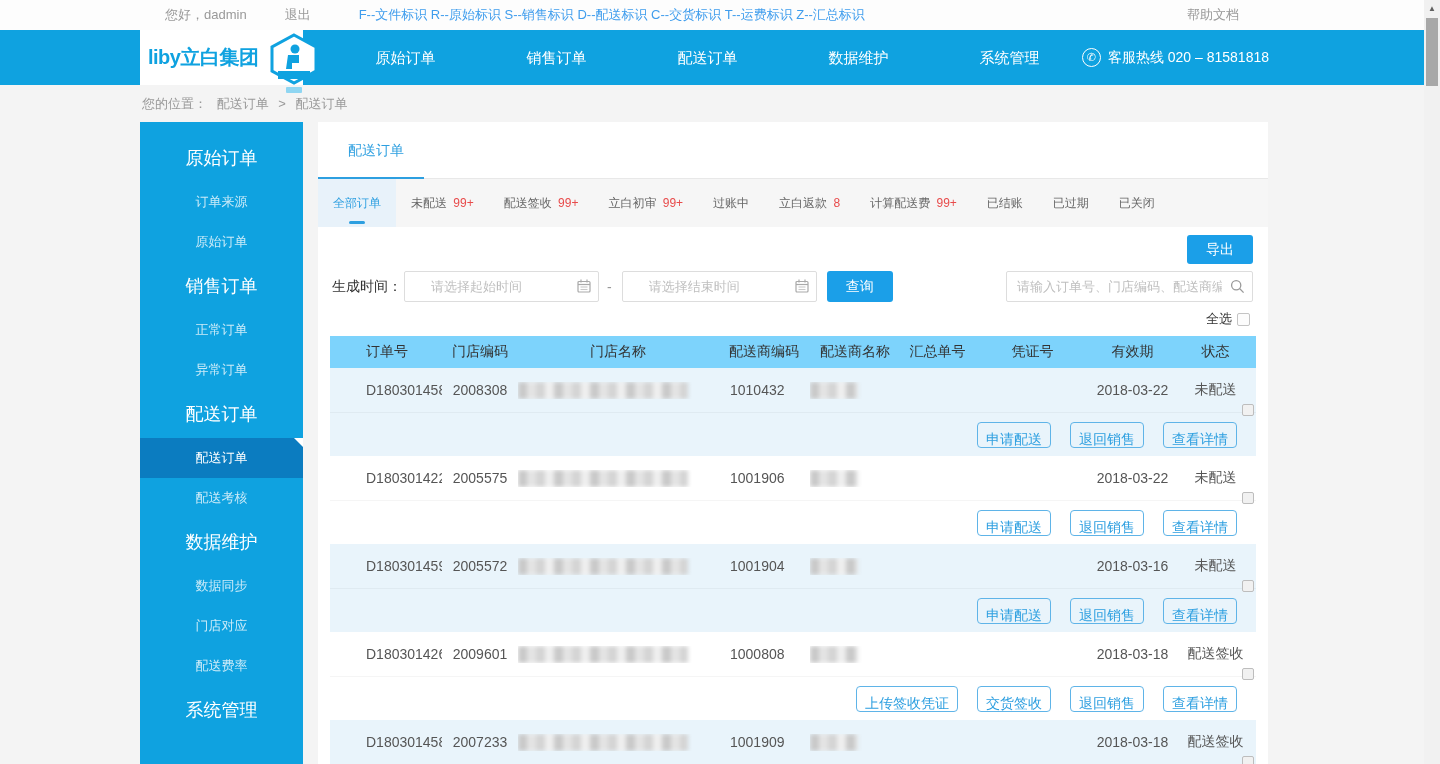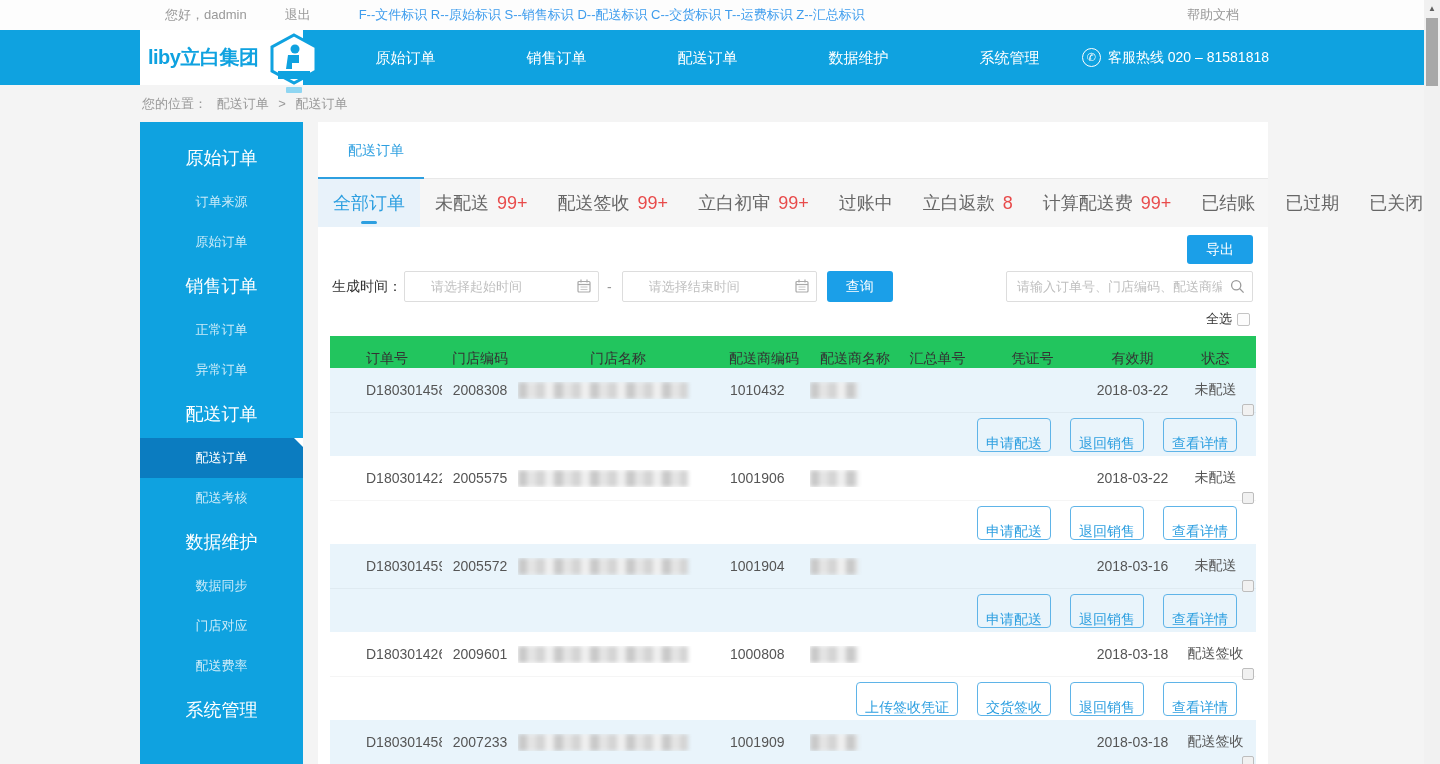--- a/index.html
+++ b/index.html
@@ -48,21 +48,21 @@
   .side-item.active::after{ content:""; position:absolute; top:0; right:0;
     border-top:9px solid #fff; border-left:9px solid transparent;}
 
   
   .card{ position:absolute; left:318px; top:122px; width:950px; height:642px; background:#fff; }
 
   .tabbar{ height:57px; border-bottom:1px solid #e8e8e8; }
   .main-tab{ display:inline-block; height:57px; line-height:57px; padding:0 20px 0 30px;
     color:var(--link); font-size:14px; border-bottom:2px solid var(--link); cursor:pointer;}
 
-  .subtabs{ height:48px; background:#f6f6f6; display:flex; align-items:stretch; font-size:18px; color:#666;}
+  .subtabs{ height:48px; background:#f6f6f6; display:flex; align-items:stretch; font-size:12px; color:#666;}
   .subtab{ padding:0 15px; line-height:48px; cursor:pointer; white-space:nowrap; position:relative;}
   .subtab .count{ color:var(--red); margin-left:3px; }
   .subtab .count:empty{ display:none; }
   .subtab.active{ background:#e8f2fa; color:var(--link); }
   .subtab.active::after{ content:""; position:absolute; bottom:3px; left:50%; margin-left:-8px;
     width:16px; height:3px; background:var(--link); border-radius:2px;}
 
   .export-row{ height:44px; }
   .btn-primary{ background:#1b9fe8; color:#fff; border:none; border-radius:3px;
     font-size:14px; cursor:pointer; font-family:inherit;}
@@ -83,39 +83,39 @@
   .search-box input::placeholder{ color:#bfbfbf; }
   .search-box .mag{ position:absolute; right:8px; top:8px; }
 
   .selectall-row{ height:34px; display:flex; align-items:center; justify-content:flex-end;
     padding-right:18px; color:#333; font-size:13px;}
   .checkbox{ width:13px; height:13px; border:1px solid #c4c4c4; background:#fcfcfc;
     border-radius:2px; display:inline-block; margin-left:5px; cursor:pointer;}
 
   
   .table{ margin:0 12px; font-size:14px; }
-  .thead{ display:flex; align-items:flex-end; height:32px; background:#22c55e; color:#333; }
+  .thead{ display:flex; align-items:center; height:32px; background:#7dd3fc; color:#333; }
   .cell{ overflow:hidden; white-space:nowrap; }
   .c1{ width:112px; padding-left:36px; text-align:left; }
   .c2{ width:76px;  text-align:center; }
   .c3{ width:200px; text-align:center; }
   .c4{ width:92px;  text-align:center; }
   .c5{ width:90px;  text-align:center; }
   .c6{ width:75px;  text-align:center; }
   .c7{ width:115px; text-align:center; }
   .c8{ width:85px;  text-align:center; }
   .c9{ width:81px;  text-align:center; }
   .row-group:nth-child(even){ background:var(--rowalt); }
   .data-line{ display:flex; align-items:center; height:44px; position:relative; }
   .data-line .c4{ text-align:left; padding-left:12px; }
   .row-check{ position:absolute; right:2px; top:36px; width:12px; height:12px;
     border:1px solid #bdbdbd; background:#f1f1f1; border-radius:2px; cursor:pointer;}
   .action-line{ display:flex; align-items:center; justify-content:flex-end; gap:19px;
     height:44px; padding-right:19px; border-top:1px solid rgba(0,0,0,.04); overflow:hidden;}
-  .action-btn{ height:26px; padding:16px 8px; border:1px solid #5fb4e8; border-radius:4px;
+  .action-btn{ height:26px; padding:8px 8px; border:1px solid #5fb4e8; border-radius:4px;
     background:transparent; color:var(--link); font-size:14px; cursor:pointer; font-family:inherit;}
   .action-btn.filled{ background:#fff; }
 
   
   .blurwrap{ position:relative; height:17px; overflow:visible; }
   .blur{ background:repeating-linear-gradient(90deg,#c9c9c9 0 9px,#e4e4e4 9px 18px,#d4d4d4 18px 27px,#efefef 27px 36px);
     filter:blur(2px); border-radius:1px; }
   .blur.main{ height:17px; }
   .store-blur .main{ width:170px; }
   .dist-blur .main{ width:48px; }

